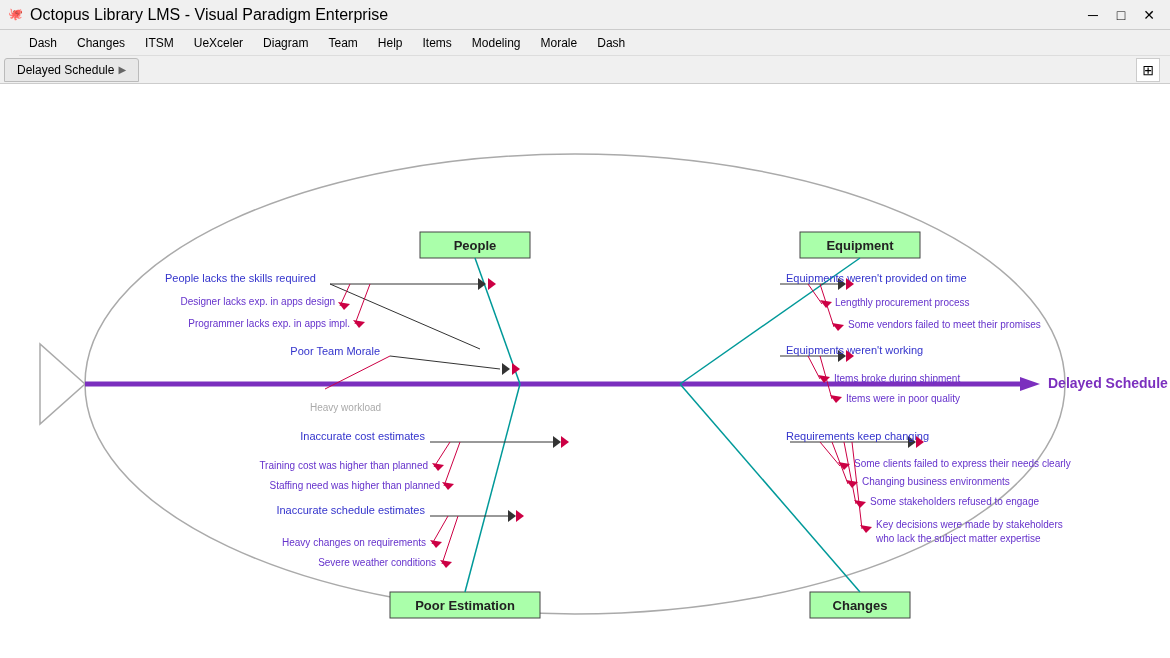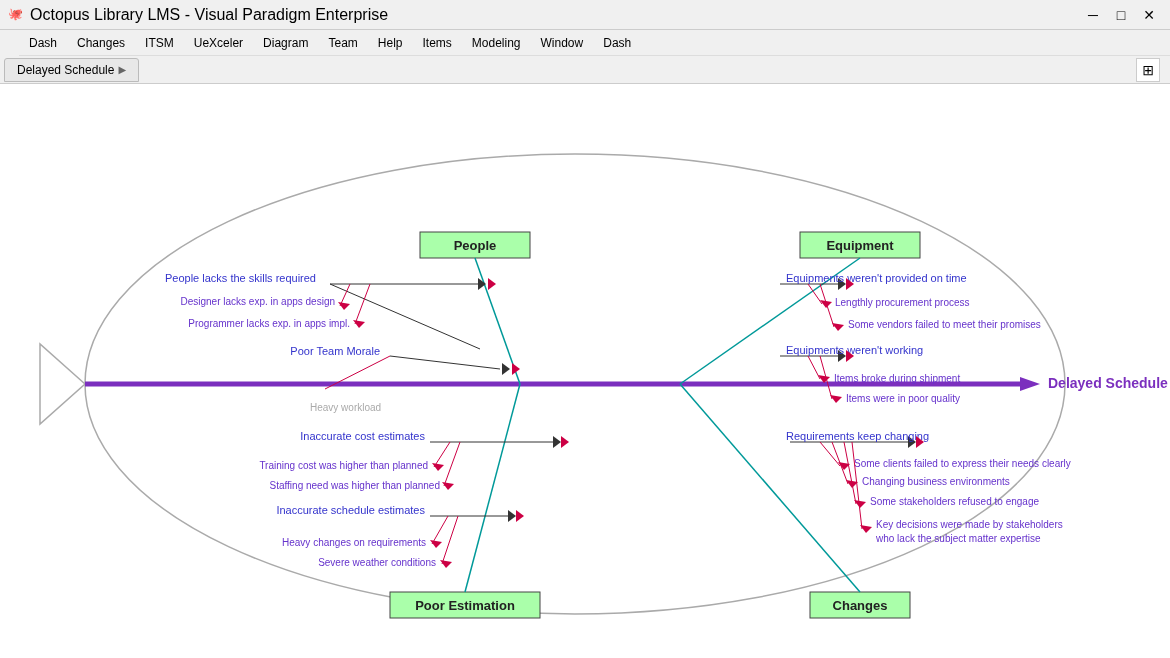--- a/index.html
+++ b/index.html
@@ -102,21 +102,21 @@
 <div class="menu-bar">
   <div class="menu-item">Dash</div>
   <div class="menu-item">Changes</div>
   <div class="menu-item">ITSM</div>
   <div class="menu-item">UeXceler</div>
   <div class="menu-item">Diagram</div>
   <div class="menu-item">Team</div>
   <div class="menu-item">Help</div>
   <div class="menu-item">Items</div>
   <div class="menu-item">Modeling</div>
-  <div class="menu-item">Window</div>
+  <div class="menu-item">Morale</div>
   <div class="menu-item">Dash</div>
 </div>
 
 <div class="tab-bar">
   <div class="tab">
     <span>Delayed Schedule</span>
     <span class="tab-chevron">▶</span>
   </div>
   <div class="toolbar-right">
     <button class="toolbar-icon-btn">⊞</button>

